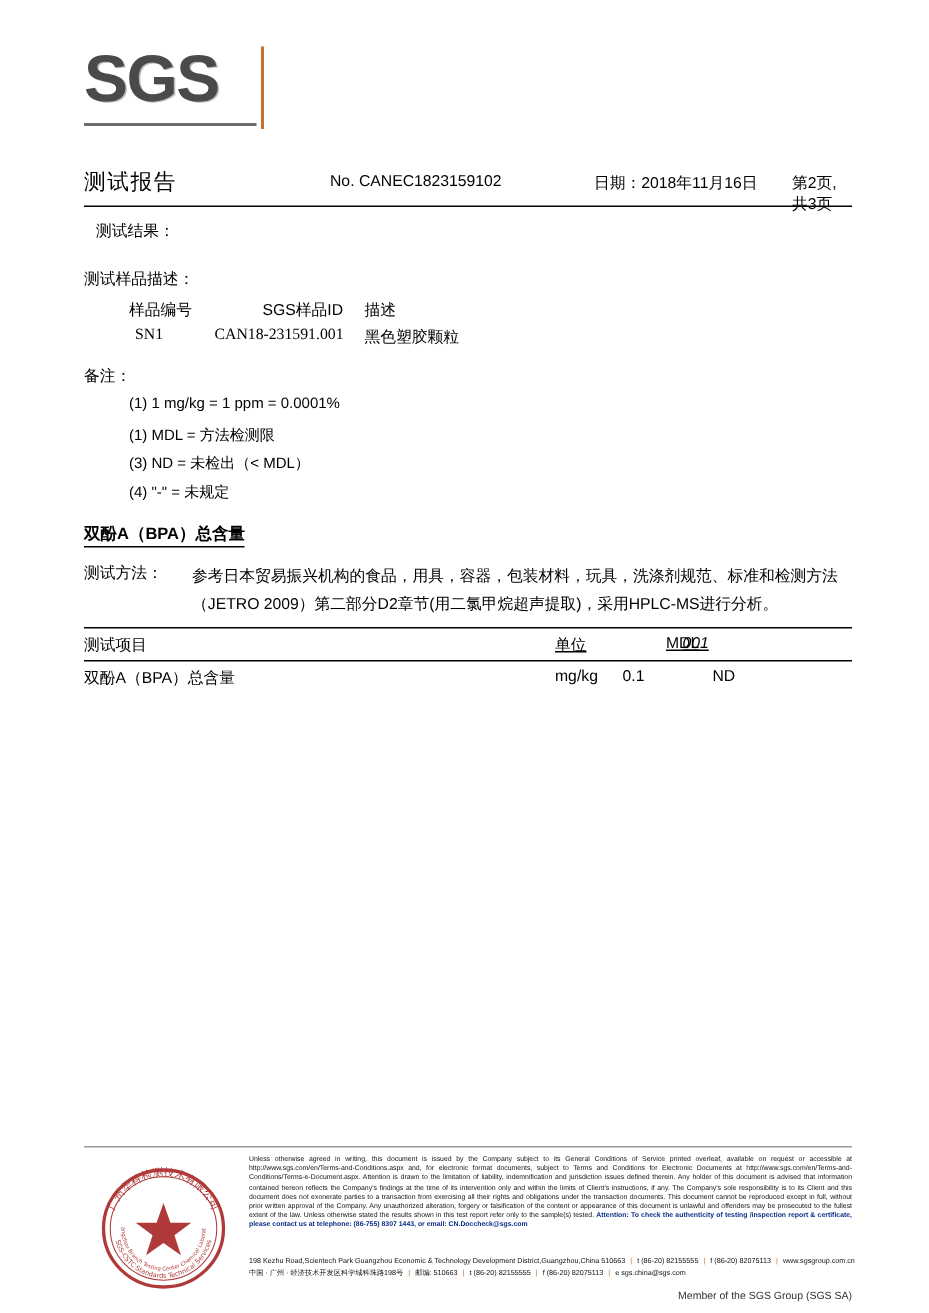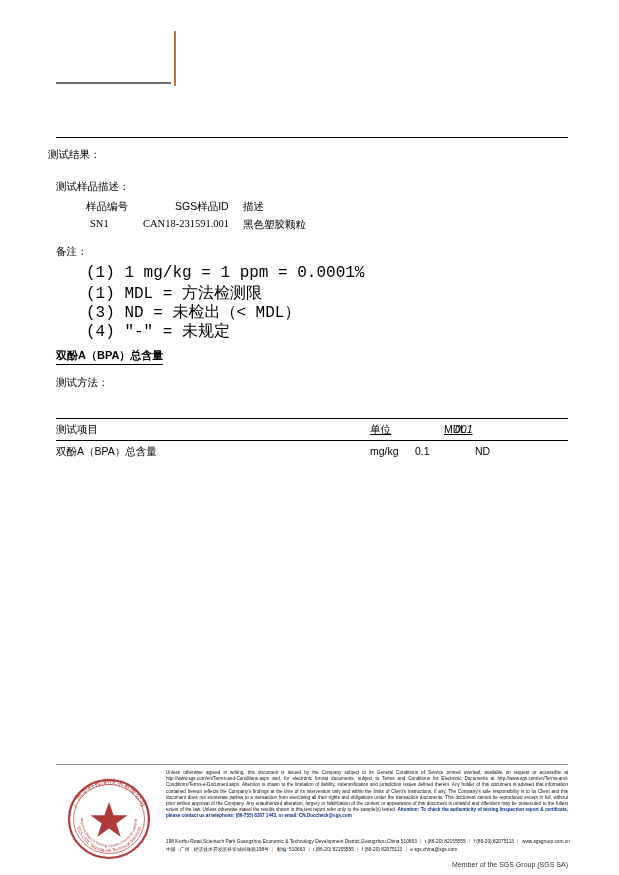--- a/index.html
+++ b/index.html
@@ -100,21 +100,21 @@
     background: #000;
   }
 
   
   .line {
     position: absolute;
     font-size: 10.5px;
     line-height: 15px;
     white-space: nowrap;
   }
-  .lbl-results { left: 48px; top: 147px; }
+  .lbl-results { left: 64px; top: 147px; }
   .lbl-sampledesc { left: 56px; top: 179px; }
 
   
   .sample-head {
     position: absolute;
     top: 200px;
     font-size: 10.5px;
     font-weight: normal;
     white-space: nowrap;
   }
@@ -129,23 +129,22 @@
     font-family: Liberation Serif, serif;
   }
   .sc-1 { left: 90px; }
   .sc-2 { left: 143px; }
   .sc-3 { left: 243px; }
 
   .lbl-notes { left: 56px; top: 244px; }
   .note {
     position: absolute;
     left: 86px;
-    font-size: 16px;
-    white-space: nowrap;
-    font-family: Liberation Mono, monospace;
+    font-size: 10px;
+    white-space: nowrap;
   }
   .note-1 { top: 264px; }
   .note-2 { top: 283px; }
   .note-3 { top: 302px; }
   .note-4 { top: 321px; }
 
   
   .section-head {
     position: absolute;
     left: 56px;
@@ -256,24 +255,31 @@
     color: #333;
     white-space: nowrap;
   }
 </style>
 </head>
 <body>
 
 <div class="page">
 
   <div class="logo-block">
+    <div class="logo-text">SGS</div>
     <div class="logo-rule"></div>
   </div>
   <div class="logo-bar"></div>
 
+  <div class="title-row">
+    <div class="doc-title">测试报告</div>
+    <div class="ref-no">No. CANEC1823159102</div>
+    <div class="date-label">日期：2018年11月16日</div>
+    <div class="page-label">第2页,共3页</div>
+  </div>
   <div class="header-rule"></div>
 
   <div class="line lbl-results">测试结果：</div>
   <div class="line lbl-sampledesc">测试样品描述：</div>
 
   <div class="sample-head sh-1">样品编号</div>
   <div class="sample-head sh-2">SGS样品ID</div>
   <div class="sample-head sh-3">描述</div>
 
   <div class="sample-cell sc-1">SN1</div>
@@ -282,20 +288,21 @@
 
   <div class="line lbl-notes">备注：</div>
   <div class="note note-1">(1) 1 mg/kg = 1 ppm = 0.0001%</div>
   <div class="note note-2">(1) MDL = 方法检测限</div>
   <div class="note note-3">(3) ND = 未检出（&lt; MDL）</div>
   <div class="note note-4">(4) "-" = 未规定</div>
 
   <div class="section-head">双酚A（BPA）总含量</div>
 
   <div class="line lbl-method">测试方法：</div>
+  <div class="method-text">参考日本贸易振兴机构的食品，用具，容器，包装材料，玩具，洗涤剂规范、标准和检测方法（JETRO 2009）第二部分D2章节(用二氯甲烷超声提取)，采用HPLC-MS进行分析。</div>
 
   <div class="res-rule-top"></div>
   <div class="res-head rh-item">测试项目</div>
   <div class="res-head rh-unit">单位</div>
   <div class="res-head rh-mdl">MDL</div>
   <div class="res-head rh-001">001</div>
   <div class="res-rule-mid"></div>
 
   <div class="res-cell rc-item">双酚A（BPA）总含量</div>
   <div class="res-cell rc-unit">mg/kg</div>

